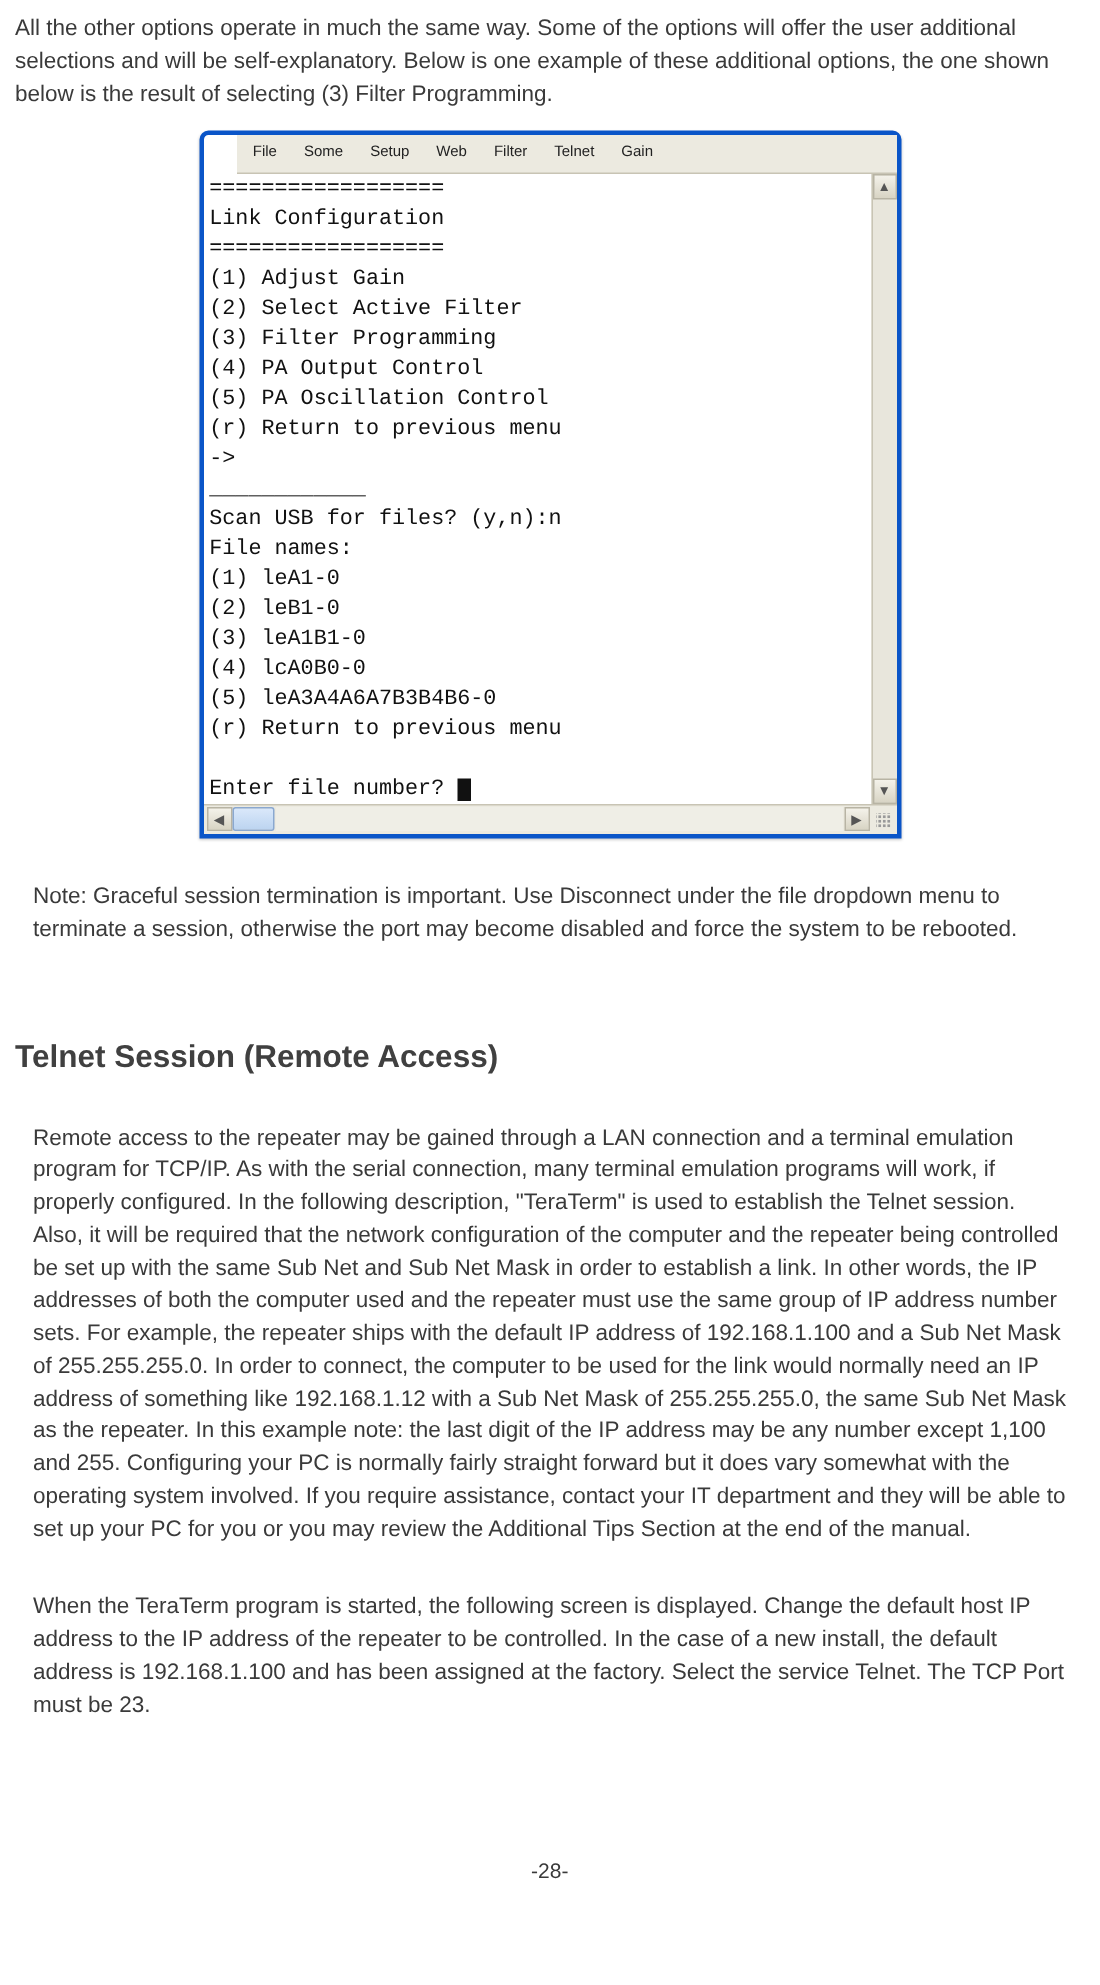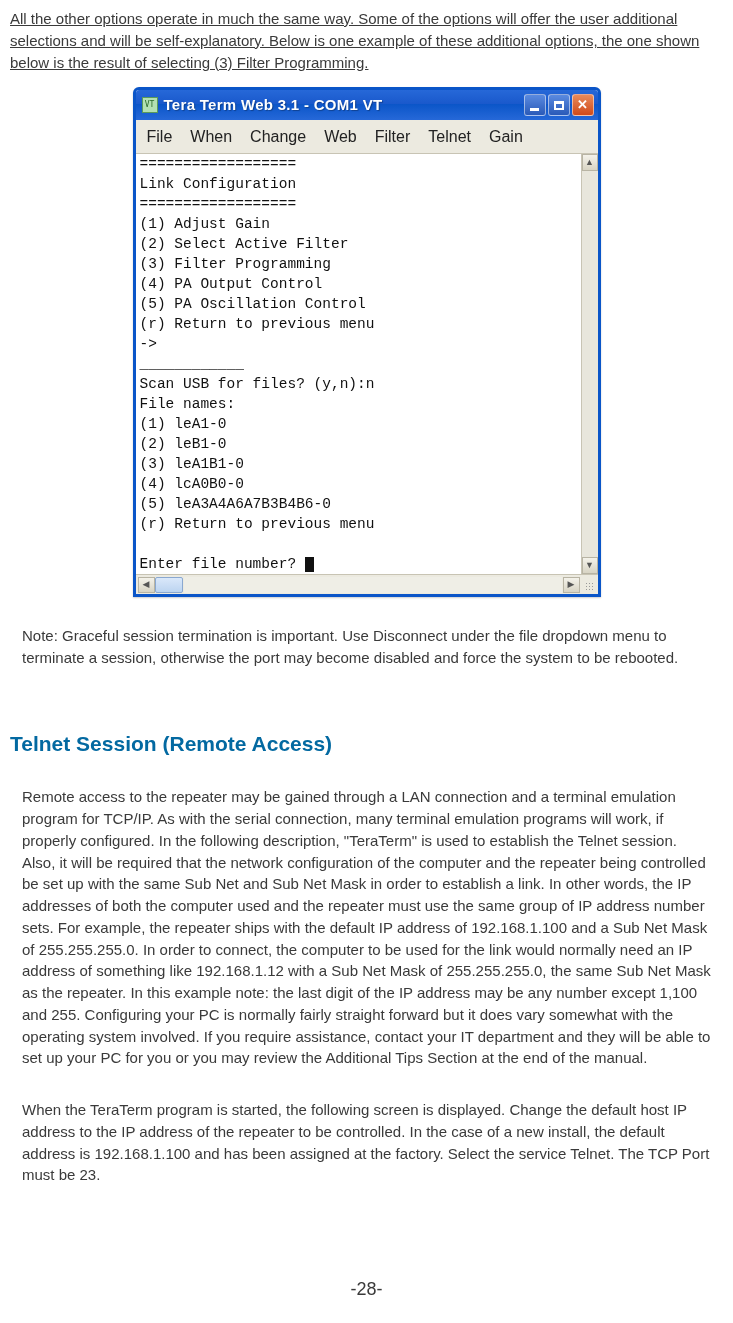--- a/index.html
+++ b/index.html
@@ -5,27 +5,27 @@
     * { margin: 0; padding: 0; box-sizing: border-box; }
     body {
       font-family: Arial, Helvetica, sans-serif;
       font-size: 15px;
       line-height: 1.45;
       color: #3a3a3a;
       background: #fff;
       width: 733px;
       padding: 8px 10px 20px 10px;
     }
-    .para { margin-bottom: 12px; text-decoration: underline; }
+    .para { margin-bottom: 12px; }
     .para2 { margin: 27px 12px 10px 12px; }
     .para3 { margin: 30px 4px 0 12px; }
     .heading {
       font-size: 21px;
       font-weight: bold;
-      color: #0369a1;
+      color: #404040;
       margin: 60px 0 23px 0;
     }
     .win-wrap {
       display: flex;
       justify-content: center;
       margin: 14px 0 28px 0;
     }
     .window {
       width: 468px;
       border: 3px solid #0a55c8;
@@ -84,23 +84,24 @@
     }
     .max-glyph {
       width: 10px; height: 9px; border: 2px solid #fff; border-top-width: 3px;
     }
     .menubar {
       background: #eceae0;
       border-bottom: 1px solid #c8c4b4;
       padding: 3px 2px;
       display: flex;
       gap: 0;
-      font-size: 16px;
+      font-size: 10px;
       font-family: Tahoma, Arial, sans-serif;
       color: #222;
+      margin-left: 22px;
     }
     .menu-item { padding: 2px 9px; }
     .terminal {
       font-family: "Courier New", monospace;
       font-size: 14.5px;
       line-height: 1.38;
       color: #111;
       padding: 0 2px 0 4px;
       white-space: pre;
       position: relative;
@@ -163,51 +164,36 @@
       padding: 2px;
     }
     .grip-dots {
       width: 10px; height: 10px;
       background-image: radial-gradient(#999 1px, transparent 1px);
       background-size: 3px 3px;
       background-position: bottom right;
     }
     .page-num {
       text-align: center;
-      font-size: 18px;
+      font-size: 14px;
       margin-top: 90px;
       color: #3a3a3a;
     }
   </style>
 </head>
 <body>
 
 <p class="para">All the other options operate in much the same way. Some of the options will offer the user additional selections and will be self-explanatory. Below is one example of these additional options, the one shown below is the result of selecting (3) Filter Programming.</p>
 
 <div class="win-wrap">
   <div class="window">
-    <div class="titlebar">
-      <div class="title-icon">VT</div>
-      <div class="title-text">Tera Term Web 3.1 - COM1 VT</div>
-      <div class="win-btns">
-        <div class="win-btn btn-min">
-            <div class="min-glyph"></div>
-          </div>
-        <div class="win-btn btn-max">
-            <div class="max-glyph"></div>
-          </div>
-        <div class="win-btn btn-close">
-            <span>✕</span>
-          </div>
-      </div>
-    </div>
     <div class="menubar">
       <div class="menu-item">File</div>
-      <div class="menu-item">When</div>
-      <div class="menu-item">Change</div>
+      <div class="menu-item">Some</div>
+      <div class="menu-item">Setup</div>
       <div class="menu-item">Web</div>
       <div class="menu-item">Filter</div>
       <div class="menu-item">Telnet</div>
       <div class="menu-item">Gain</div>
     </div>
     <div class="term-body">
       <div class="terminal term-text" id="terminal-area">==================
 Link Configuration
 ==================
 (1) Adjust Gain

